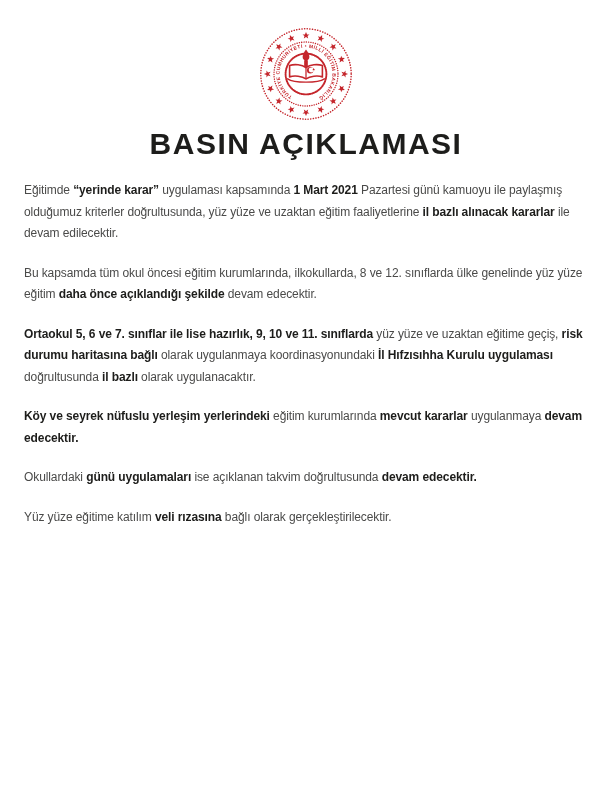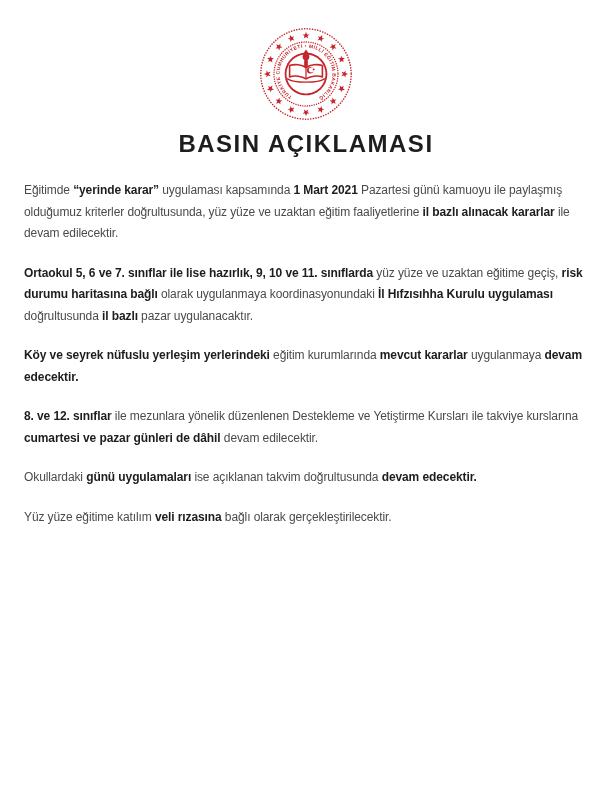--- a/index.html
+++ b/index.html
@@ -25,21 +25,21 @@
   }
   .ring-text{
     fill:var(--logo-red);
     font-family:"Liberation Sans","DejaVu Sans",sans-serif;
     font-weight:bold;
     font-size:6.1px;
     letter-spacing:0.55px;
   }
   h1.title{
     margin:7px 12px 0;
-    font-size:24px;
+    font-size:30px;
     line-height:30px;
     font-weight:800;
     letter-spacing:1.5px;
     color:var(--ink-strong);
   }
   main.content{
     margin:21px 22px 0 24px;
     width:570px;
   }
   main.content p{
@@ -113,19 +113,19 @@
         <circle cx="66.5" cy="55" r="3.1" fill="#ffffff"></circle>
         <use href="#star" transform="translate(69.6,54.2) scale(0.42)"></use>
       </g>
     </svg>
 
     <h1 class="title">BASIN AÇIKLAMASI</h1>
   </header>
 
   <main class="content" id="content">
       <p><span>Eğitimde </span><strong>“yerinde karar”</strong><span> uygulaması kapsamında </span><strong>1 Mart 2021</strong><span> Pazartesi günü kamuoyu ile paylaşmış olduğumuz kriterler doğrultusunda, yüz yüze ve uzaktan eğitim faaliyetlerine </span><strong>il bazlı alınacak kararlar</strong><span> ile devam edilecektir.</span></p>
-      <p><strong>Ortaokul 5, 6 ve 7. sınıflar ile lise hazırlık, 9, 10 ve 11. sınıflarda</strong><span> yüz yüze ve uzaktan eğitime geçiş, </span><strong>risk durumu haritasına bağlı</strong><span> olarak uygulanmaya koordinasyonundaki </span><strong>İl Hıfzısıhha Kurulu uygulaması</strong><span> doğrultusunda </span><strong>il bazlı</strong><span> pazar uygulanacaktır.</span></p>
+      <p><span>Bu kapsamda tüm okul öncesi eğitim kurumlarında, ilkokullarda, 8 ve 12. sınıflarda ülke genelinde yüz yüze eğitim </span><strong>daha önce açıklandığı şekilde</strong><span> devam edecektir.</span></p>
+      <p><strong>Ortaokul 5, 6 ve 7. sınıflar ile lise hazırlık, 9, 10 ve 11. sınıflarda</strong><span> yüz yüze ve uzaktan eğitime geçiş, </span><strong>risk durumu haritasına bağlı</strong><span> olarak uygulanmaya koordinasyonundaki </span><strong>İl Hıfzısıhha Kurulu uygulaması</strong><span> doğrultusunda </span><strong>il bazlı</strong><span> olarak uygulanacaktır.</span></p>
       <p><strong>Köy ve seyrek nüfuslu yerleşim yerlerindeki</strong><span> eğitim kurumlarında </span><strong>mevcut kararlar</strong><span> uygulanmaya </span><strong>devam edecektir.</strong></p>
-      <p><strong>8. ve 12. sınıflar</strong><span> ile mezunlara yönelik düzenlenen Destekleme ve Yetiştirme Kursları ile takviye kurslarına </span><strong>cumartesi ve pazar günleri de dâhil</strong><span> devam edilecektir.</span></p>
       <p><span>Okullardaki </span><strong>günü uygulamaları</strong><span> ise açıklanan takvim doğrultusunda </span><strong>devam edecektir.</strong></p>
       <p><span>Yüz yüze eğitime katılım </span><strong>veli rızasına</strong><span> bağlı olarak gerçekleştirilecektir.</span></p>
     </main>
 </div>
 
 </body></html>

